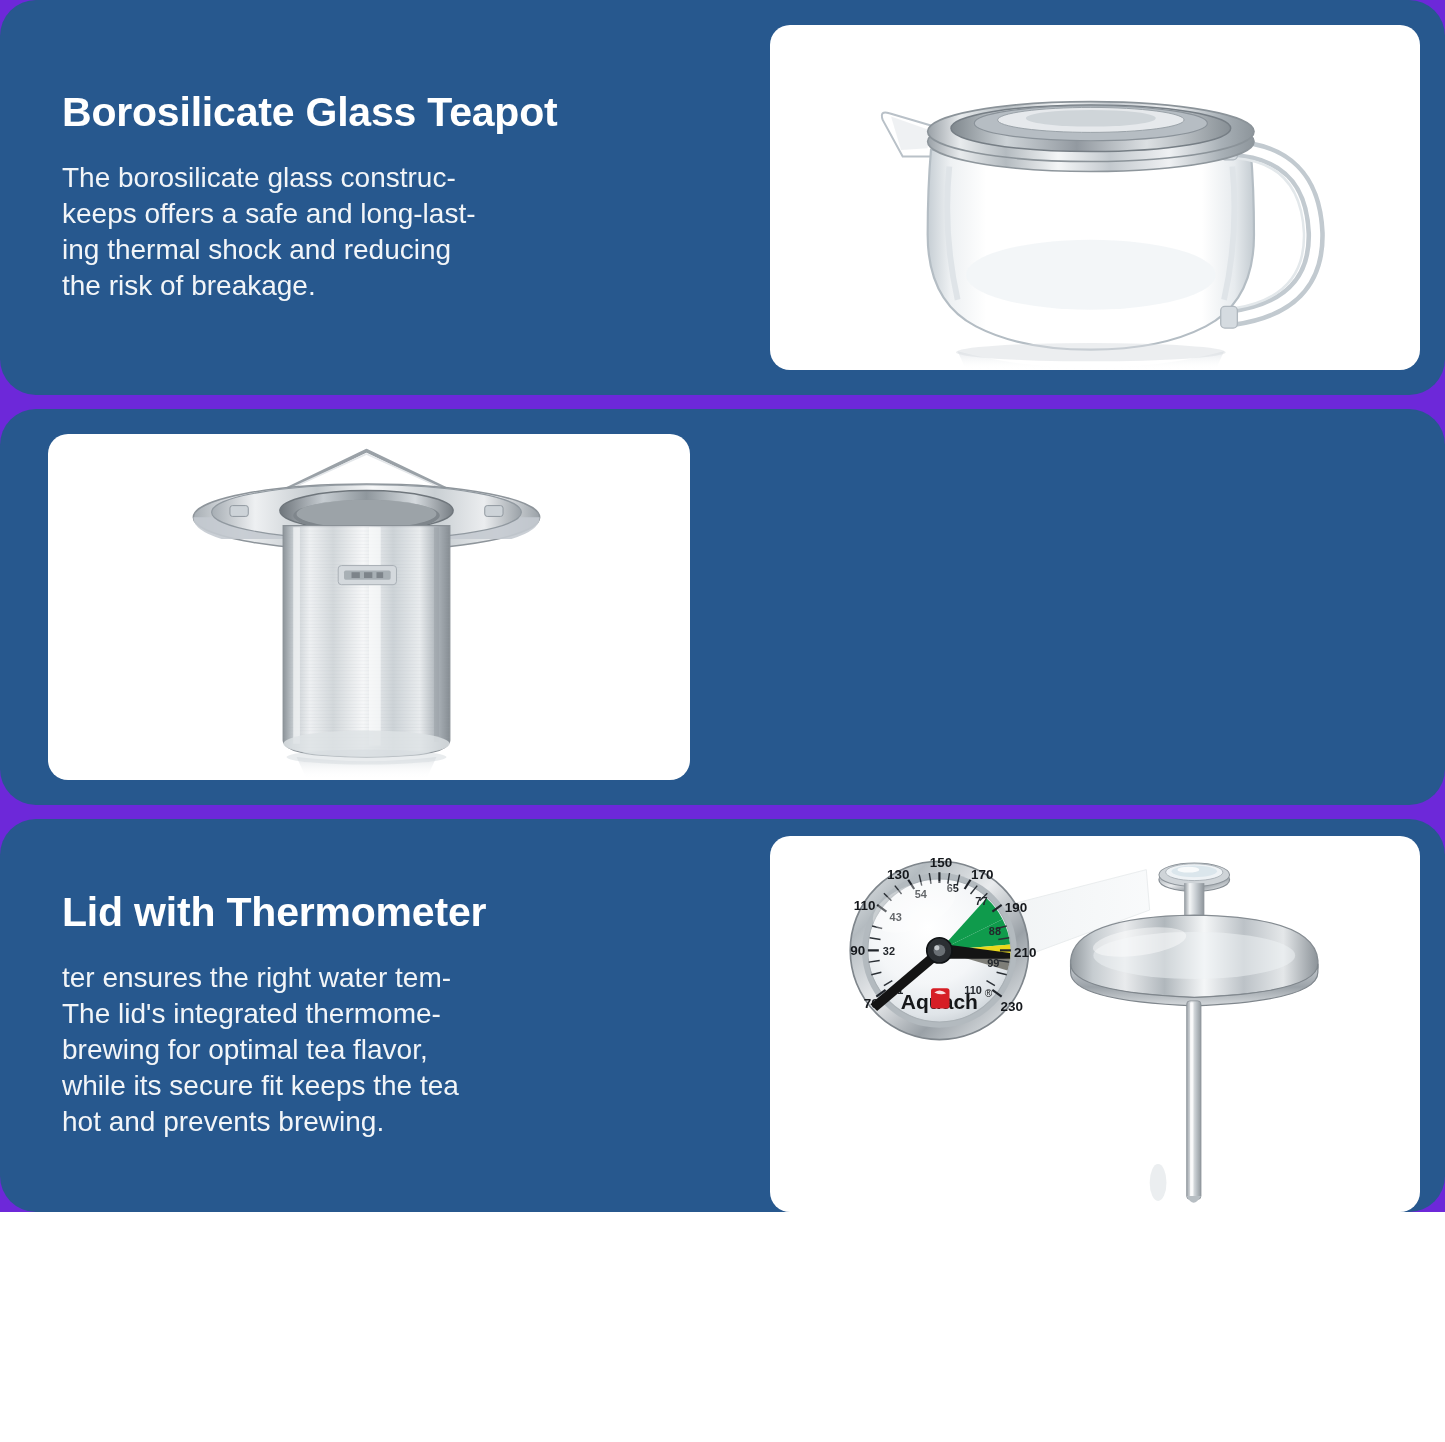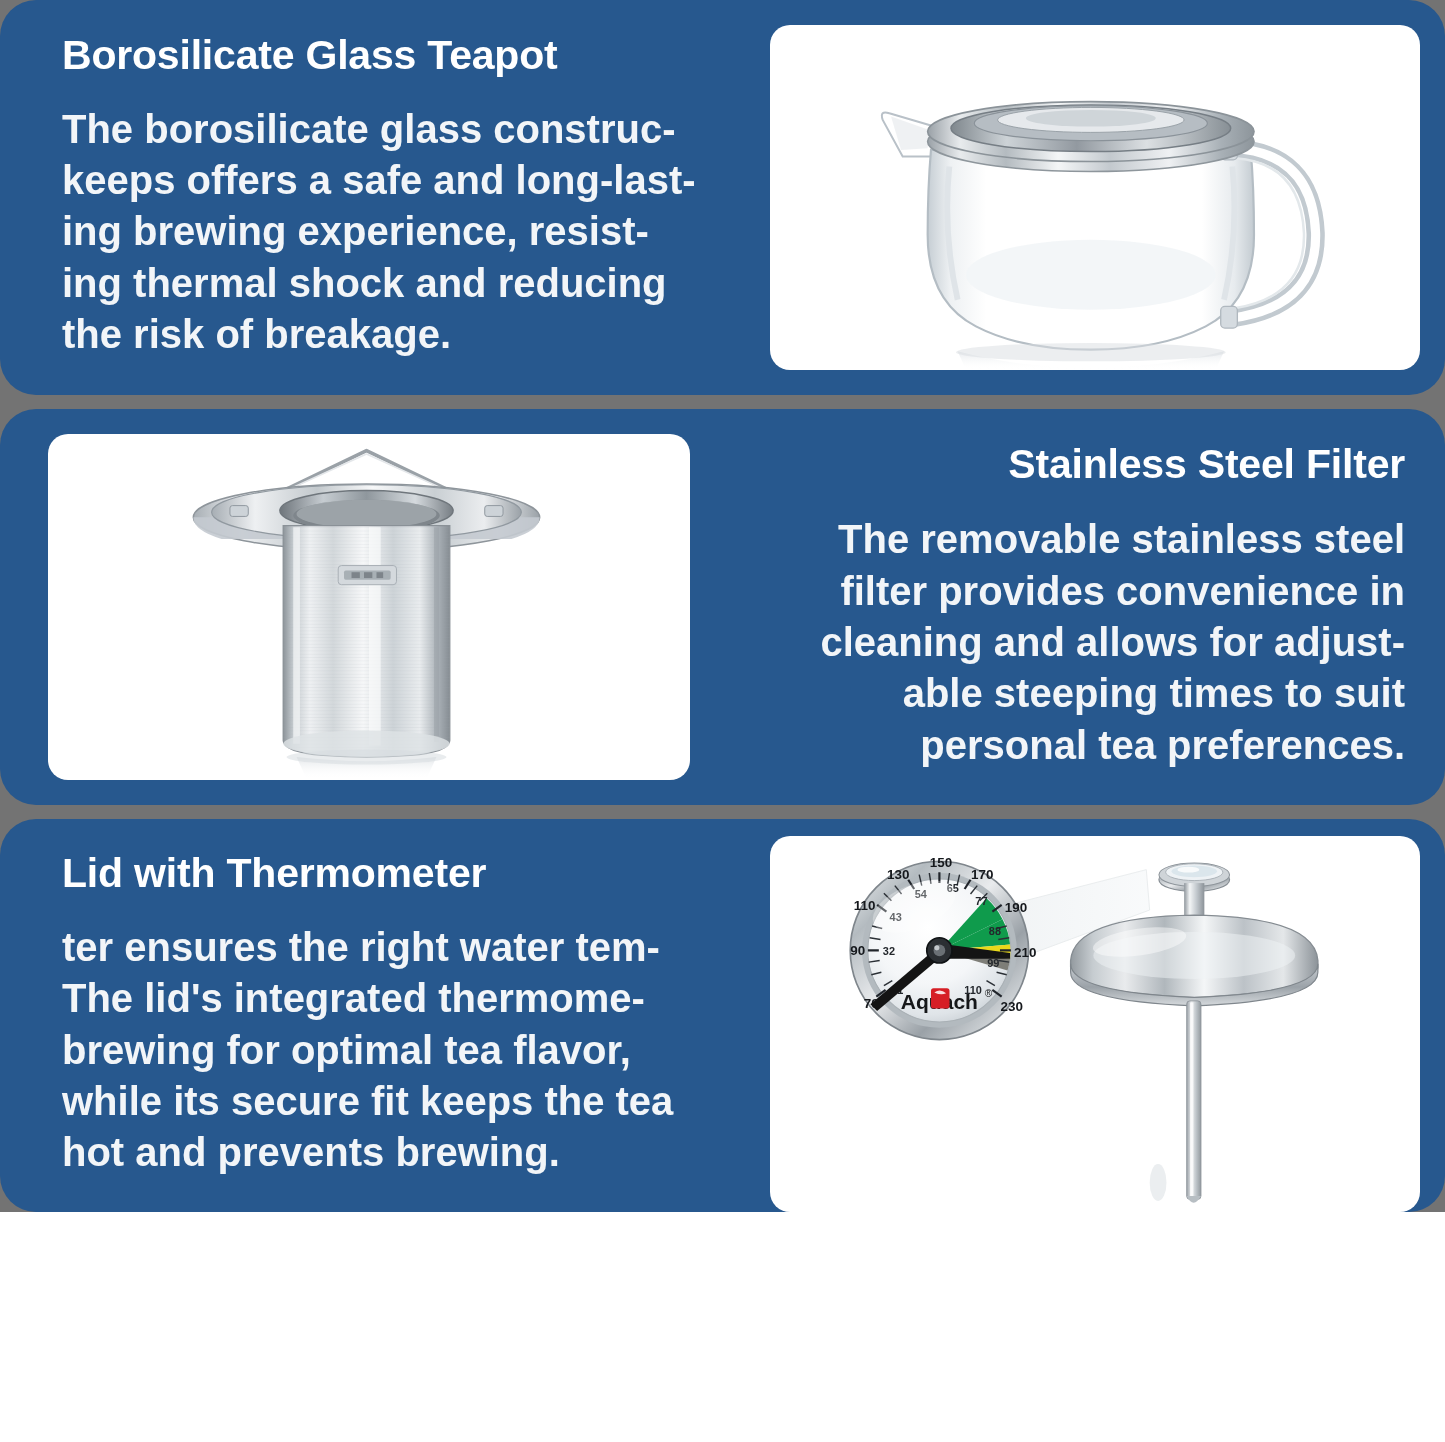--- a/index.html
+++ b/index.html
@@ -5,21 +5,21 @@
   * { margin:0; padding:0; box-sizing:border-box; }
   html,body { width:1445px; height:1442px; background:#ffffff; }
   body {
     font-family:"Liberation Sans", sans-serif;
     overflow:hidden;
   }
   .infographic {
     position:relative;
     width:1445px;
     height:1212px;
-    background:#737373;
+    background:#6d28d9;
     display:flex;
     flex-direction:column;
     gap:14px;
     padding:0;
   }
 
   
   .panel {
     position:relative;
     background:#27588E;
@@ -46,23 +46,23 @@
   .headline {
     color:#ffffff;
     font-weight:bold;
     font-size:41px;
     letter-spacing:-0.2px;
     line-height:1.06;
     white-space:nowrap;
   }
   .body-copy {
     color:#F2F5F8;
-    font-size:40px;
+    font-size:28px;
     line-height:1.285;
-    font-weight:700;
+    font-weight:400;
   }
 
   
   .panel-1 .text-col { width:770px; padding:0 0 0 62px; }
   .panel-1 .headline { margin-bottom:26px; }
   .panel-1 .img-col  { flex:1; padding:25px 25px 25px 0; }
 
   
   .panel-2 .img-col  { width:690px; padding:25px 0 25px 48px; }
   .panel-2 .text-col { flex:1; padding:0 40px 0 26px; align-items:flex-end; text-align:right; }
@@ -89,21 +89,20 @@
 <body>
 
 <div class="infographic">
 
   <section class="panel panel-1">
     <div class="text-col">
       <h2 class="headline">Borosilicate Glass Teapot</h2>
       <div class="body-copy">
         <div>The borosilicate glass construc-</div>
         <div>keeps offers a safe and long-last-</div>
-        <div>ing brewing experience, resist-</div>
         <div>ing thermal shock and reducing</div>
         <div>the risk of breakage.</div>
       </div>
     </div>
     <div class="img-col">
       <div class="photo-card">
         <svg viewBox="0 0 610 414" width="100%" height="100%" preserveAspectRatio="xMidYMid meet">
           <defs>
             <linearGradient id="glassBody" x1="0" y1="0" x2="1" y2="0">
               <stop offset="0%" stop-color="#c6ced4"></stop>
@@ -250,30 +249,20 @@
             <rect x="272" y="166" width="10" height="7" fill="#7d848a"></rect>
             <rect x="287" y="166" width="10" height="7" fill="#7d848a"></rect>
             <rect x="302" y="166" width="8" height="7" fill="#7d848a"></rect>
           </g>
 
           <g>
             <path d="M206 388 Q290 398 374 388 L362 414 L218 414 Z" fill="url(#filterRefl)"></path>
             <ellipse cx="290" cy="388" rx="96" ry="9" fill="#d7dce0" opacity="0.55"></ellipse>
           </g>
         </svg>
-      </div>
-    </div>
-    <div class="text-col">
-      <h2 class="headline">Stainless Steel Filter</h2>
-      <div class="body-copy">
-        <div>The removable stainless steel</div>
-        <div>filter provides convenience in</div>
-        <div>cleaning and allows for adjust-</div>
-        <div>able steeping times to suit</div>
-        <div>personal tea preferences.</div>
       </div>
     </div>
   </section>
 
   <section class="panel panel-3">
     <div class="text-col">
       <h2 class="headline">Lid with Thermometer</h2>
       <div class="body-copy">
         <div>ter ensures the right water tem-</div>
         <div>The lid's integrated thermome-</div>

